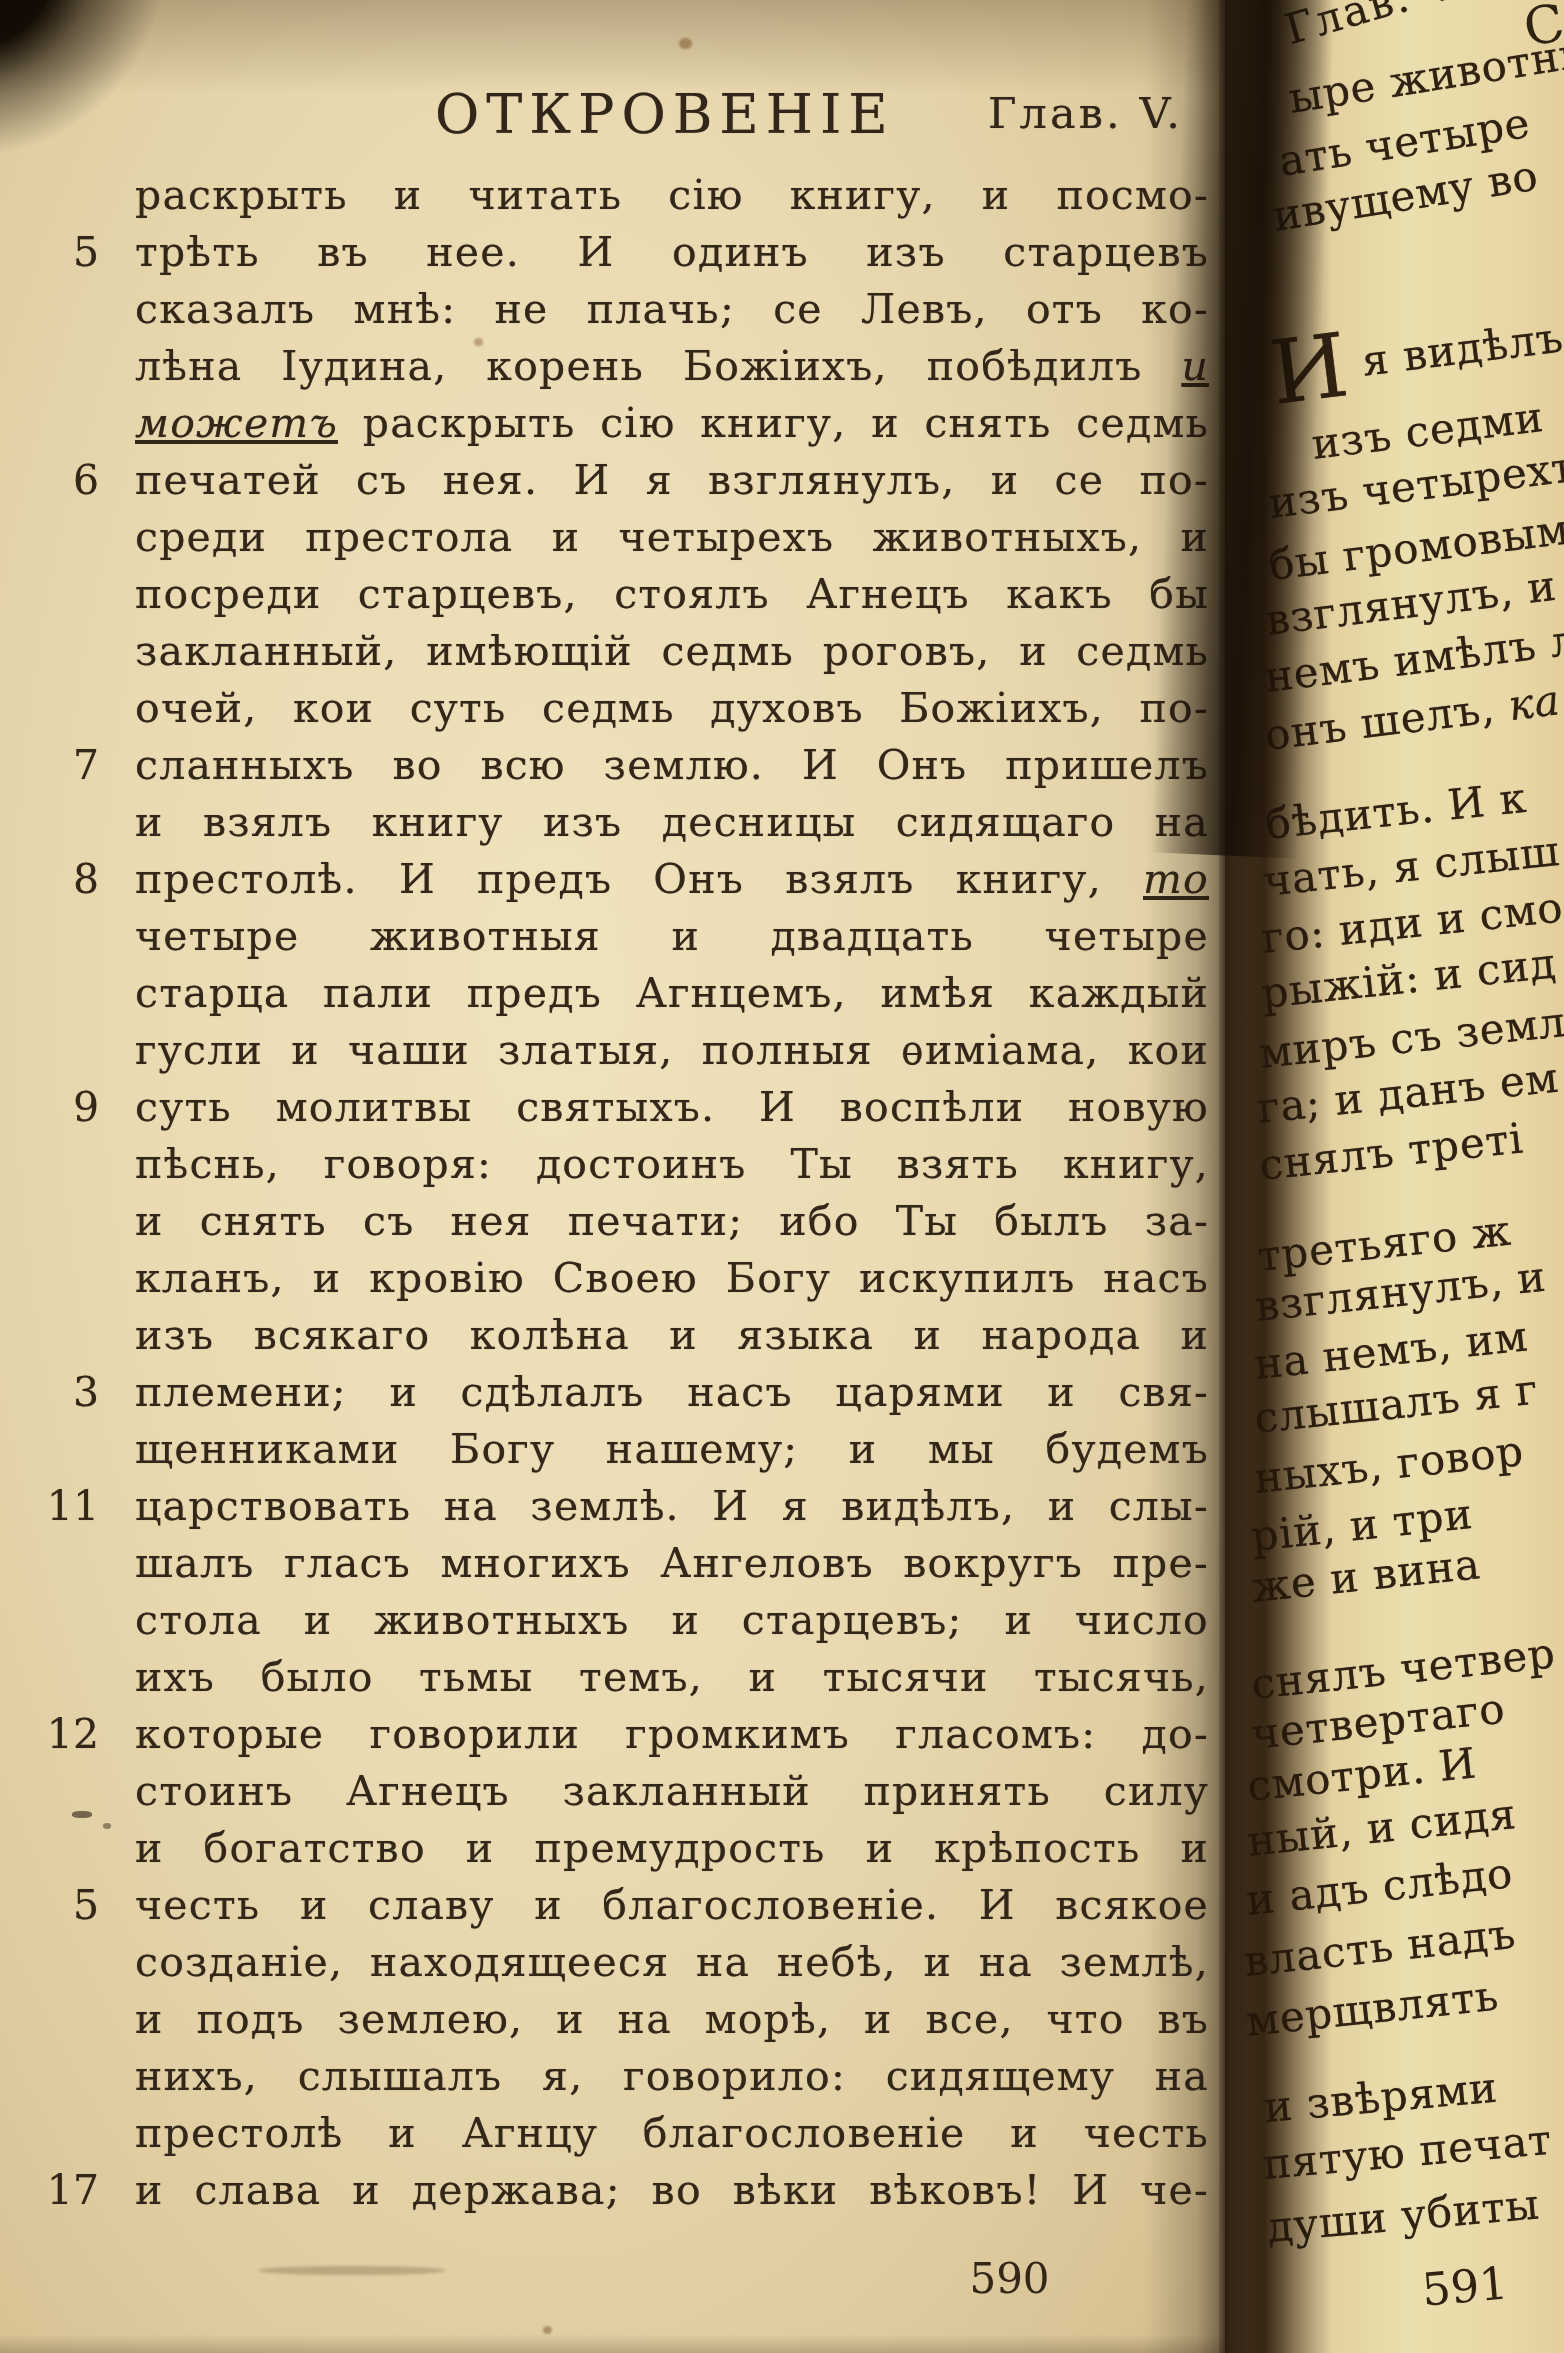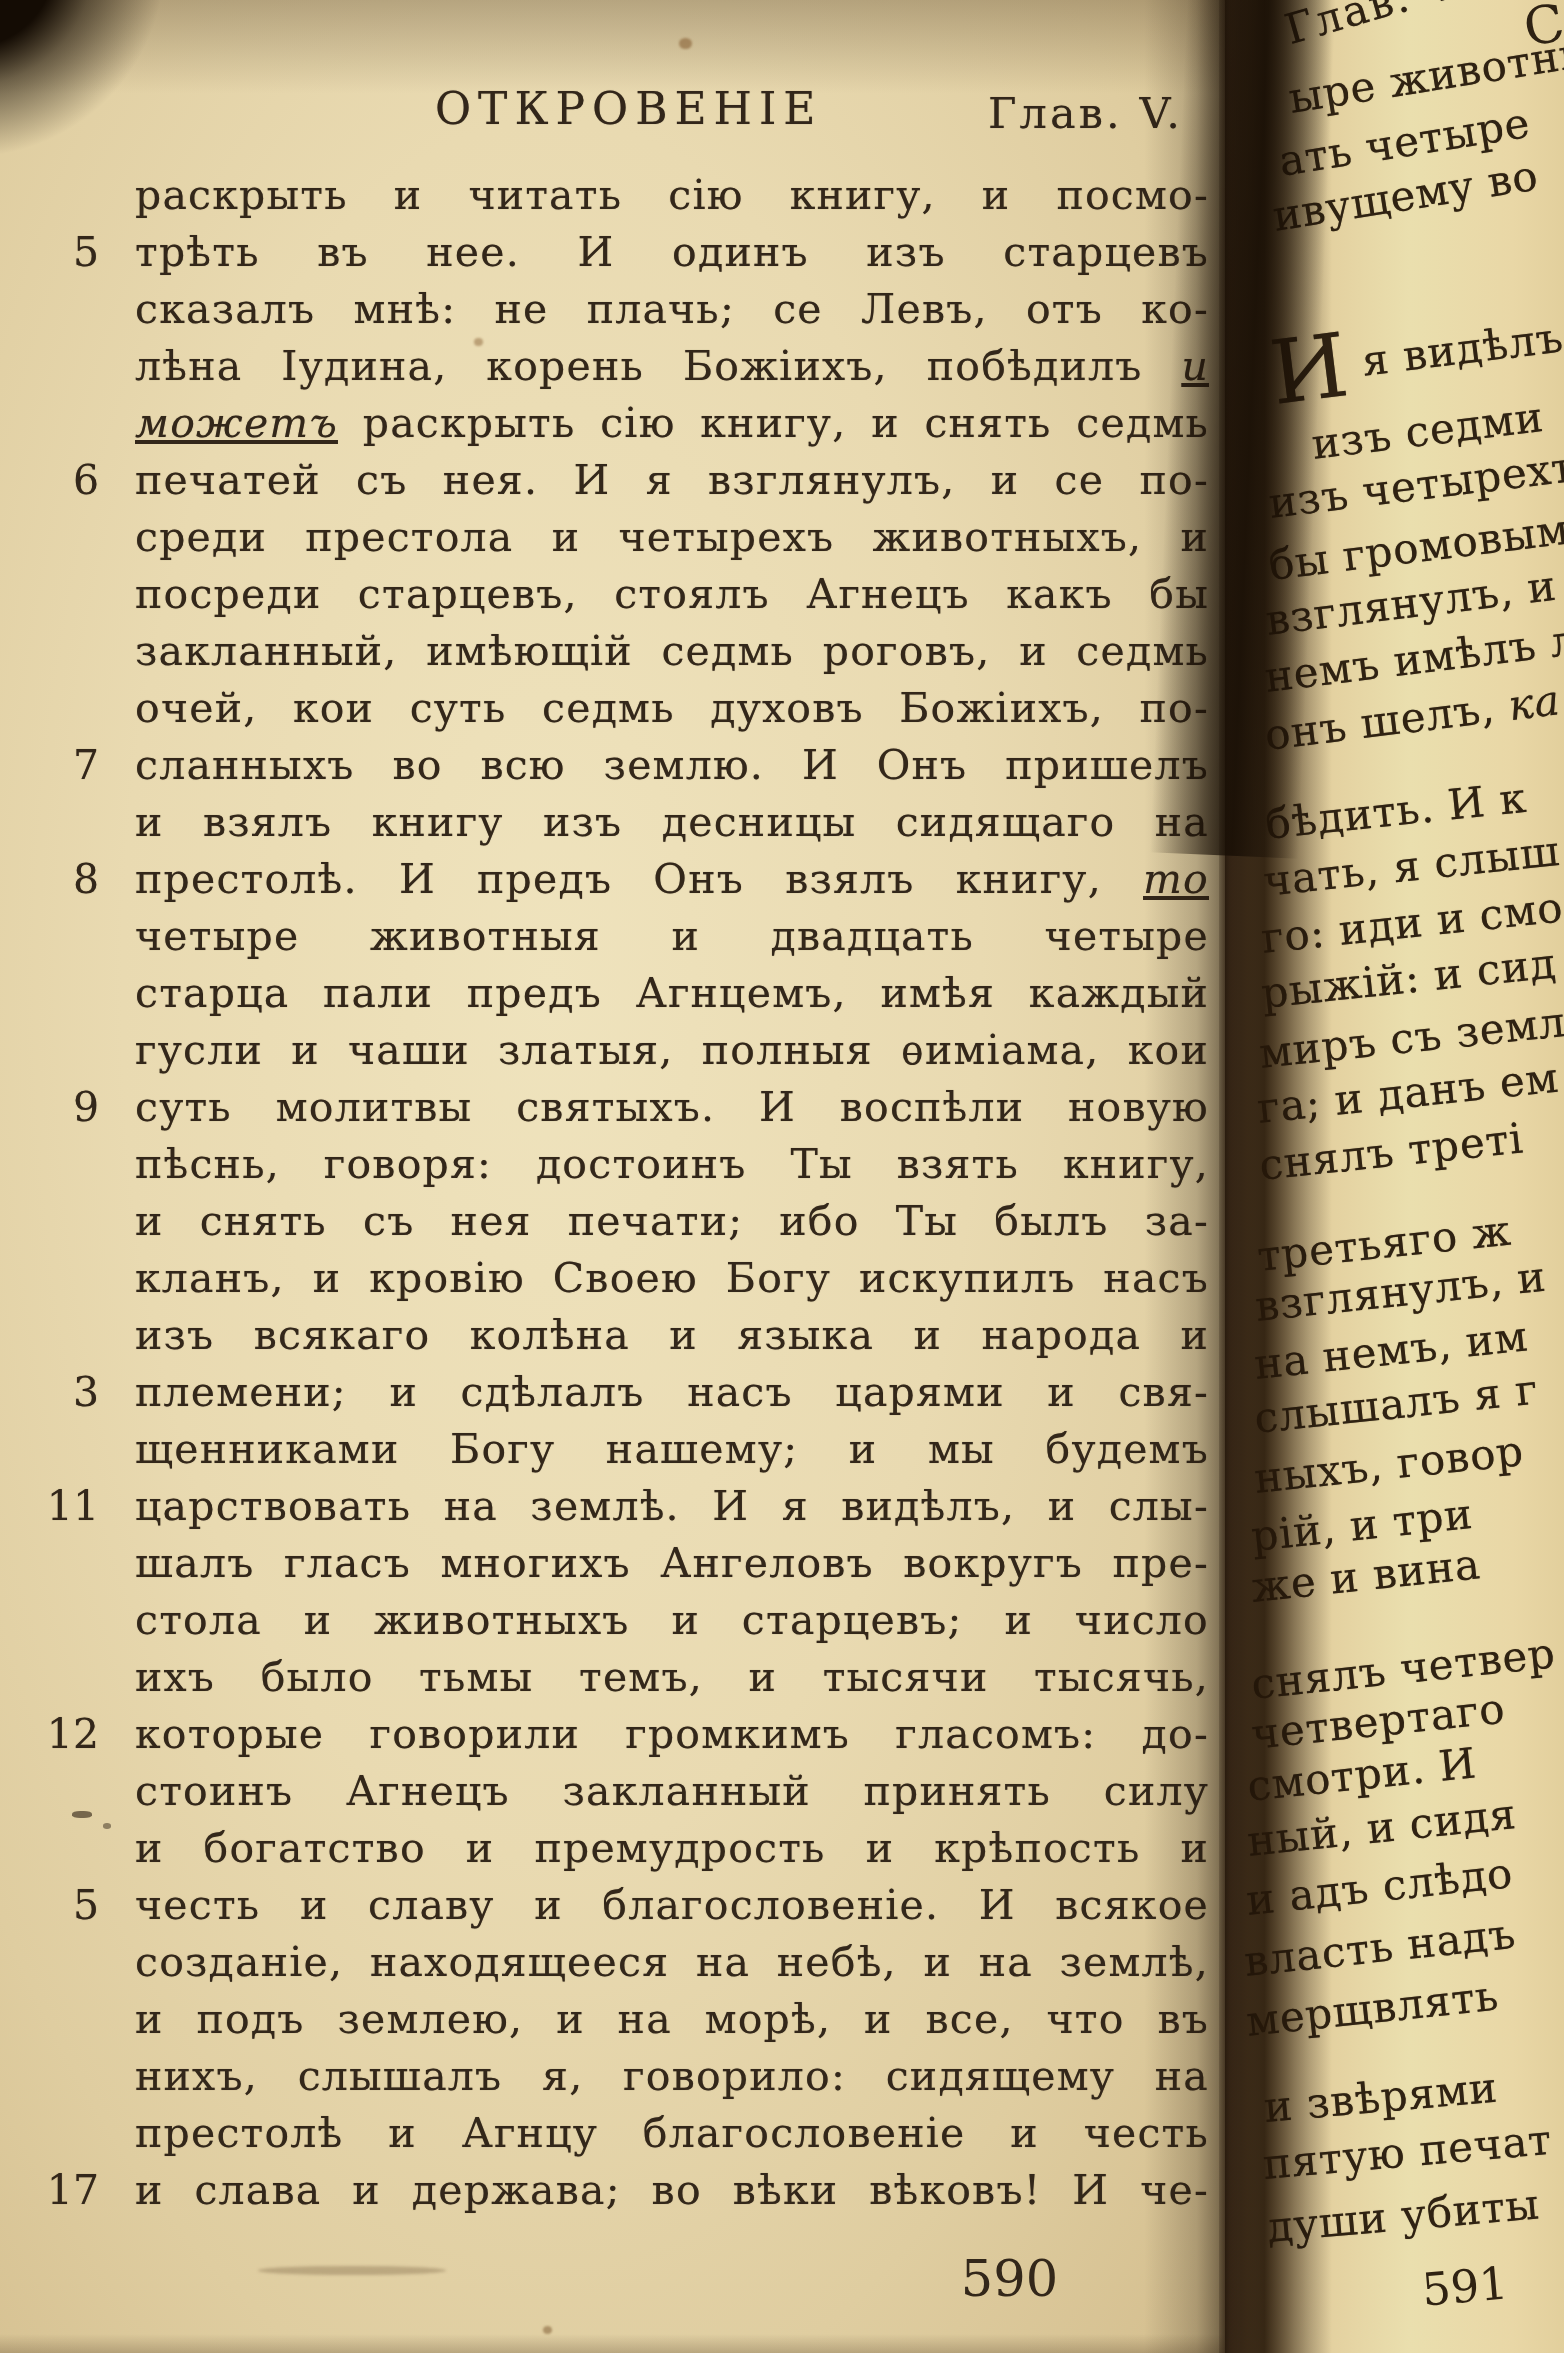--- a/index.html
+++ b/index.html
@@ -11,35 +11,35 @@
   .left-page{position:absolute;left:0;top:0;width:1225px;height:2354px;
     background:radial-gradient(ellipse at 45% 42%, #efe3bd 0%, #e9dab1 45%, #dfcda0 75%, #d3bd8d 100%);}
   .top-shade{position:absolute;left:0;top:0;width:1225px;height:94px;
     background:linear-gradient(180deg, rgba(70,48,22,.30), rgba(70,48,22,0));pointer-events:none;}
   .corner-dark{position:absolute;left:0;top:0;width:250px;height:235px;
     background:radial-gradient(circle at -31px -39px, #140c04 0px, #140c04 86px, rgba(20,12,4,.55) 125px, rgba(20,12,4,0) 196px);
     pointer-events:none;}
   .bottom-shade{position:absolute;left:0;bottom:0;width:1225px;height:20.3px;
     background:linear-gradient(0deg, rgba(60,40,18,.25), rgba(60,40,18,0));pointer-events:none;}
 
-  .hdr-title{position:absolute;left:435px;top:83px;font-size:44px;color:#32261a;
+  .hdr-title{position:absolute;left:435px;top:83px;font-size:54px;color:#32261a;
     letter-spacing:7px;white-space:nowrap;text-shadow:0 0 0.8px rgba(50,38,26,.55);}
   .hdr-chap{position:absolute;left:988px;top:88px;font-size:43px;color:#32261a;
     letter-spacing:3.1px;white-space:nowrap;text-shadow:0 0 0.8px rgba(50,38,26,.55);}
 
   #verse-lines{position:absolute;left:135px;top:167px;width:1074px;}
   .pline{position:relative;height:57px;line-height:57px;font-size:41px;color:#33271a;
     letter-spacing:1.2px;text-align:justify;text-align-last:justify;
     text-shadow:0 0 0.8px rgba(51,39,26,.5);white-space:normal;}
   .pline i{font-style:italic;text-decoration:underline;}
   .vnum{position:absolute;left:-92px;top:0;width:56px;text-align:right;
     font-size:41px;color:#33271a;letter-spacing:0;text-align-last:right;}
 
   .pageno-left{position:absolute;left:892px;top:2250px;width:235px;height:57px;
-    line-height:57px;text-align:right;text-align-last:center;font-size:51px;color:#33271a;}
+    line-height:57px;text-align:right;text-align-last:center;font-size:42px;color:#33271a;}
 
   
   .spot{position:absolute;border-radius:50%;pointer-events:none;}
   .s1{left:679px;top:38px;width:12.5px;height:11px;background:rgba(130,88,44,.55);filter:blur(0.8px);}
   .s2{left:474px;top:338px;width:8.6px;height:7.8px;background:rgba(130,88,44,.45);filter:blur(0.8px);}
   .s3{left:72px;top:1811px;width:20.3px;height:7px;background:rgba(58,44,28,.65);border-radius:40%;filter:blur(0.4px);}
   .s4{left:103px;top:1823px;width:7.8px;height:5.5px;background:rgba(58,44,28,.5);filter:blur(0.4px);}
   .s5{left:258px;top:2266px;width:188px;height:9.4px;background:rgba(90,64,36,.28);border-radius:50%;filter:blur(1.6px);}
   .s6{left:543px;top:2326px;width:9.4px;height:7.8px;background:rgba(120,84,44,.5);filter:blur(0.8px);}
 

